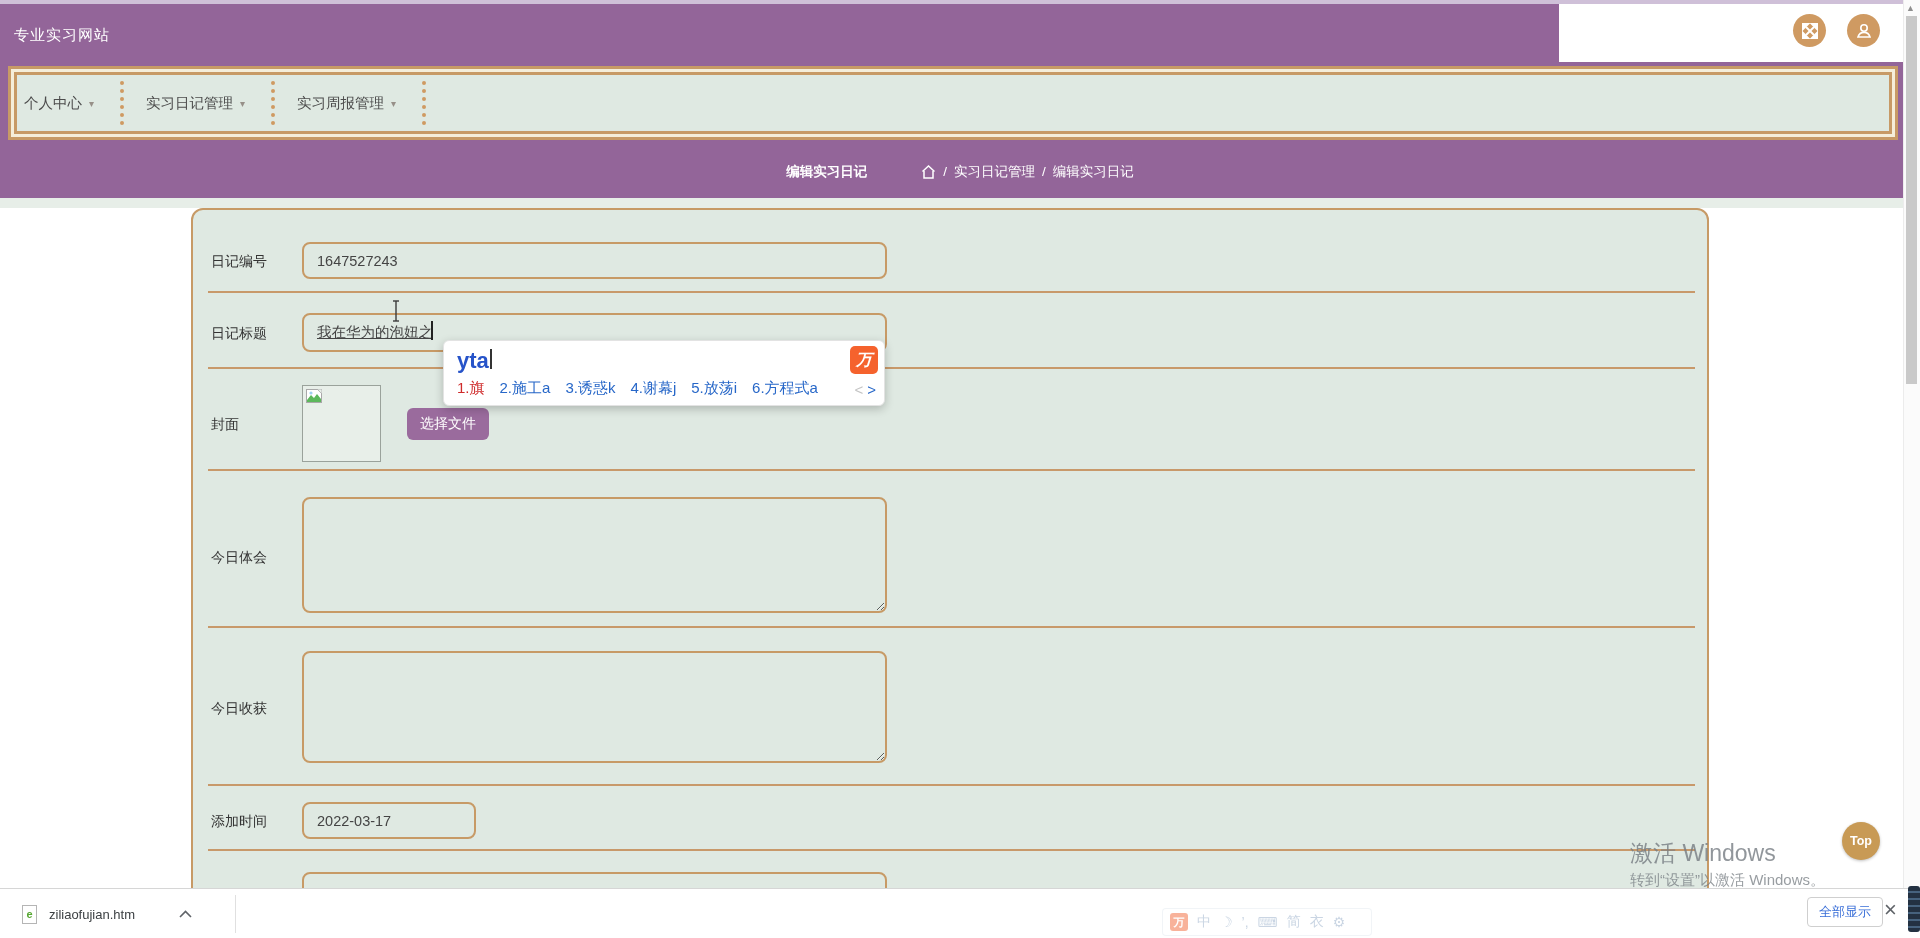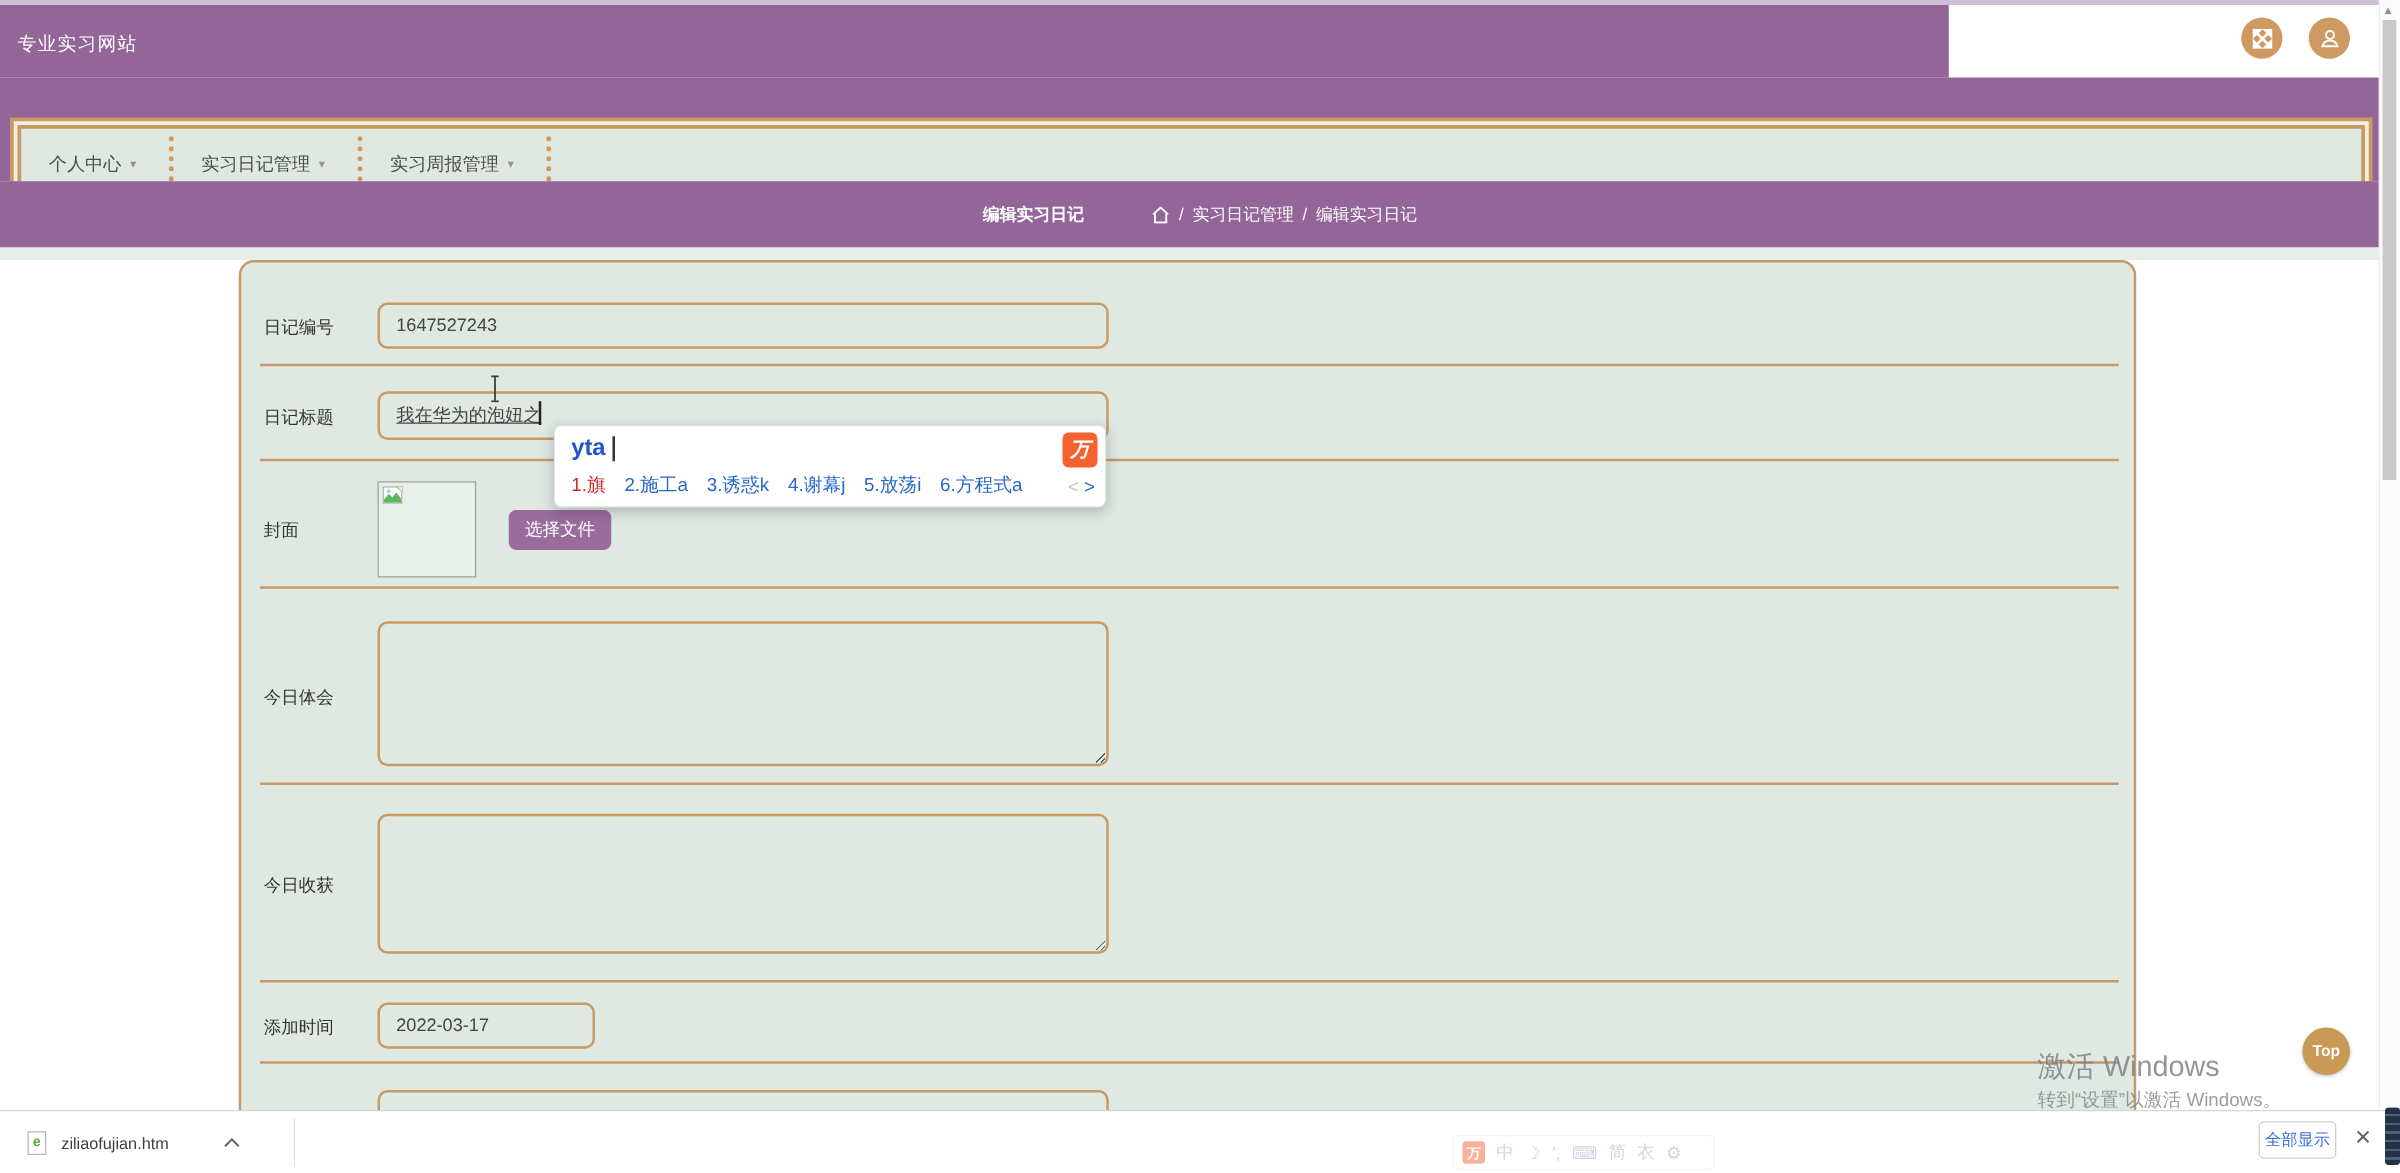--- a/index.html
+++ b/index.html
@@ -13,21 +13,21 @@
   .header-title { left:14px; top:22px; color:#fff; font-size:15px; letter-spacing:1px; }
   .round-btn { width:33px; height:33px; border-radius:50%; background:#cf9a62;
                display:flex; align-items:center; justify-content:center; }
   .btn-fullscreen { left:1793px; top:14px; }
   .btn-avatar { left:1847px; top:14px; }
 
   
   .nav-wrap { left:0; top:62px; width:1920px; height:83px; background:#936599; }
   .navbar { left:14px; top:72px; width:1878px; height:62px; background:#dfe9e2;
             border:3px solid #c79a66; box-shadow:0 0 0 3px #f5eeda, 0 0 0 6px #c79a66;
-            display:flex; align-items:center; padding-left:22px;margin-top:28px; }
+            display:flex; align-items:center; padding-left:7px; }
   .nav-item { display:flex; align-items:center; font-size:14.5px; color:#4c4c4c; cursor:pointer; }
   .nav-caret { font-size:10px; color:#979088; margin-left:7px; }
   .nav-dots { height:44px; border-left:4px dotted #cf9a62; margin:0 22px 0 26px; }
 
   
   .crumb-bar { left:0; top:145px; width:1920px; height:53px; background:#936599;
                display:flex; align-items:center; justify-content:center; gap:54px;
                color:#fff; font-size:13.5px; }
   .crumb-title { font-weight:bold; }
   .crumb-path { display:flex; align-items:center; gap:7px; }
@@ -47,21 +47,21 @@
              border:1px solid #9aa29b; }
   .choose-btn { left:407px; top:408px; width:82px; height:32px; background:#9a6b9d;
                 border:none; border-radius:6px; color:#fff; font-size:14px; cursor:pointer;
                 font-family:Liberation Sans, sans-serif; }
   .caret-line { left:431px; top:321px; width:1.5px; height:19px; background:#222; }
 
   
   .ime-pop { left:443px; top:340px; width:442px; height:66px; background:#fff;
              border:1px solid #e3e3e3; border-radius:6px;
              box-shadow:0 3px 10px rgba(0,0,0,.22); }
-  .ime-comp { position:absolute; left:13px; top:7px; font-size:19px; font-weight:bold; color:#2653c9; }
+  .ime-comp { position:absolute; left:13px; top:7px; font-size:22px; font-weight:bold; color:#2653c9; }
   .ime-comp-caret { position:absolute; left:46px; top:8px; width:1.5px; height:20px; background:#333; }
   .ime-logo { position:absolute; right:6px; top:5px; width:28px; height:28px; background:#f5622d;
               border-radius:5px; color:#fff; font-size:16px; font-weight:bold; font-style:italic;
               display:flex; align-items:center; justify-content:center; }
   .ime-cands { position:absolute; left:13px; right:8px; top:38px; display:flex; align-items:flex-end;
                gap:15px; font-size:15px; color:#2767c8; }
   .cand-first { color:#cf2b2b; }
   .ime-arrows { margin-left:auto; display:flex; gap:4px; font-size:15px; }
   .arrow-prev { color:#c3c3c3; }
   .arrow-next { color:#2767c8; }
@@ -83,21 +83,21 @@
 
   
   .dl-bar { left:0; top:888px; width:1920px; height:50px; background:#fff; border-top:1px solid #d6d6d6; }
   .dl-chip { position:absolute; left:0; top:0; height:50px; display:flex; align-items:center; cursor:pointer; }
   .file-icon { margin-left:22px; width:15px; height:19px; background:#fff; border:1px solid #b5b5b5;
                display:flex; align-items:center; justify-content:center;
                color:#57a832; font-size:11px; font-weight:bold; }
   .dl-name { margin-left:12px; font-size:13px; color:#3c4043; }
   .dl-chevron { margin-left:44px; }
   .dl-sep { position:absolute; left:235px; top:6px; width:1px; height:38px; background:#e0e0e0; }
-  .show-all { position:absolute; left:1807px; top:8px; width:62px; height:30px; background:#fff;
+  .show-all { position:absolute; left:1807px; top:8px; width:76px; height:30px; background:#fff;
               border:1px solid #cfcfcf; border-radius:4px; color:#3a6fd8; font-size:13px;
               font-family:Liberation Mono, monospace; cursor:pointer; }
   .dl-close { position:absolute; left:1884px; top:8px; font-size:22px; color:#5f6368; cursor:pointer; }
 
   
   .ime-bar { left:1162px; top:908px; width:210px; height:28px; background:rgba(255,255,255,.55);
              border:1px solid rgba(200,210,225,.45); border-radius:4px; display:flex;
              align-items:center; gap:9px; padding:0 7px; opacity:.55; }
   .ime-bar .t { font-size:14px; color:#9fb4cd; }
   .ime-bar-logo { width:18px; height:18px; background:rgba(240,90,40,.85); border-radius:3px;

